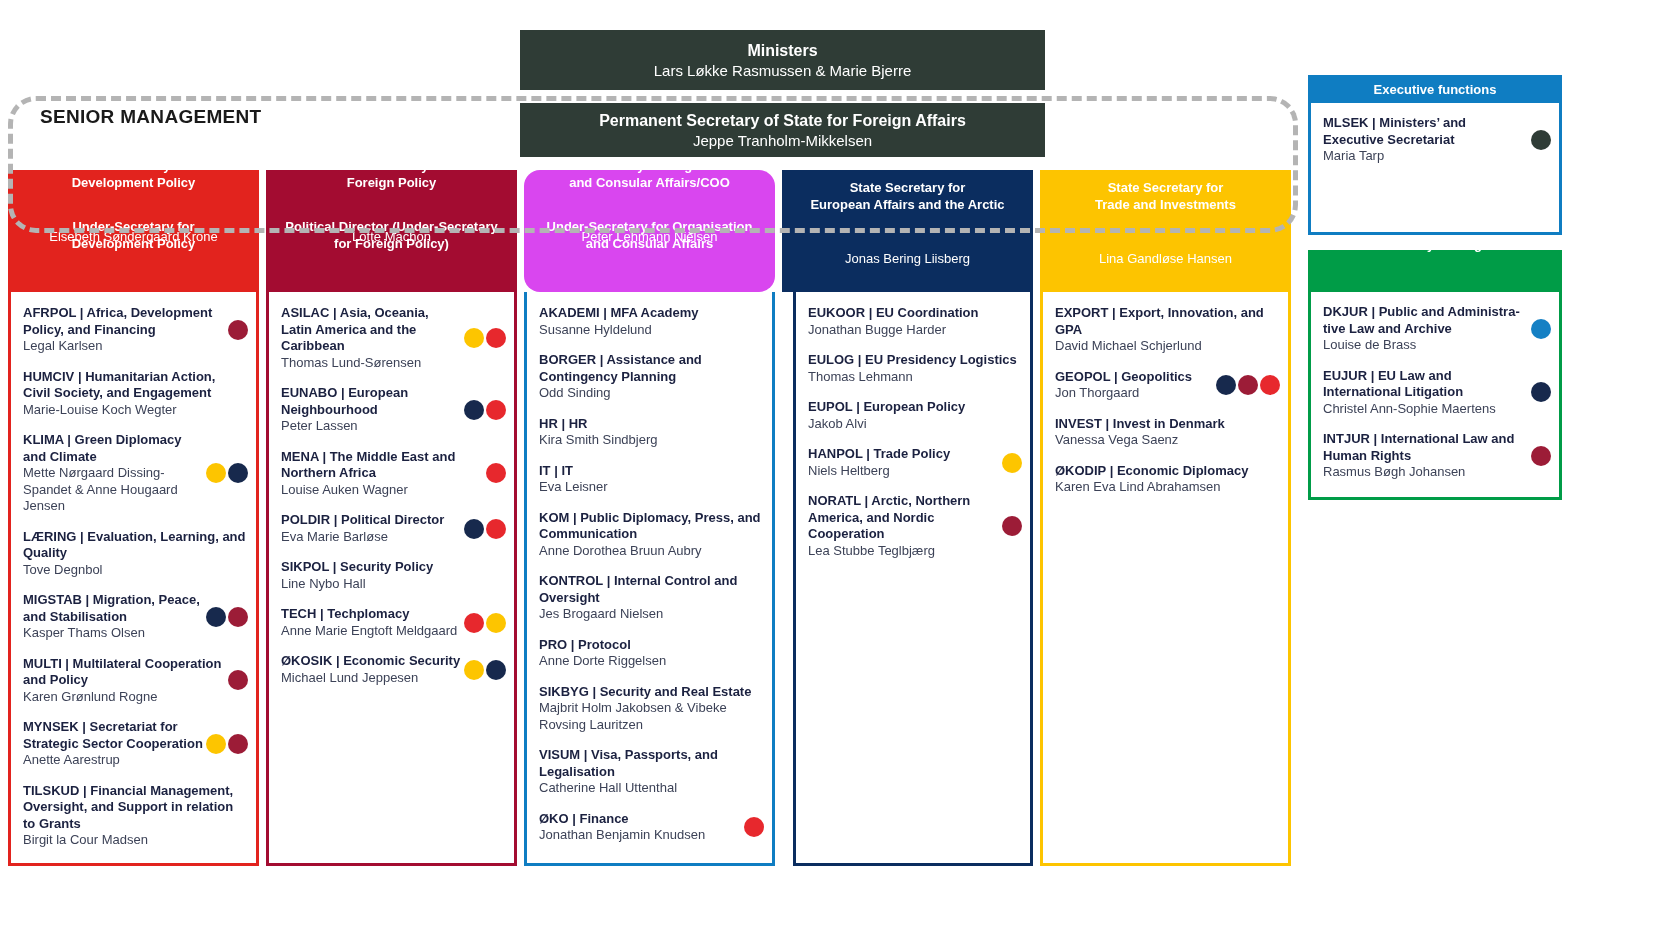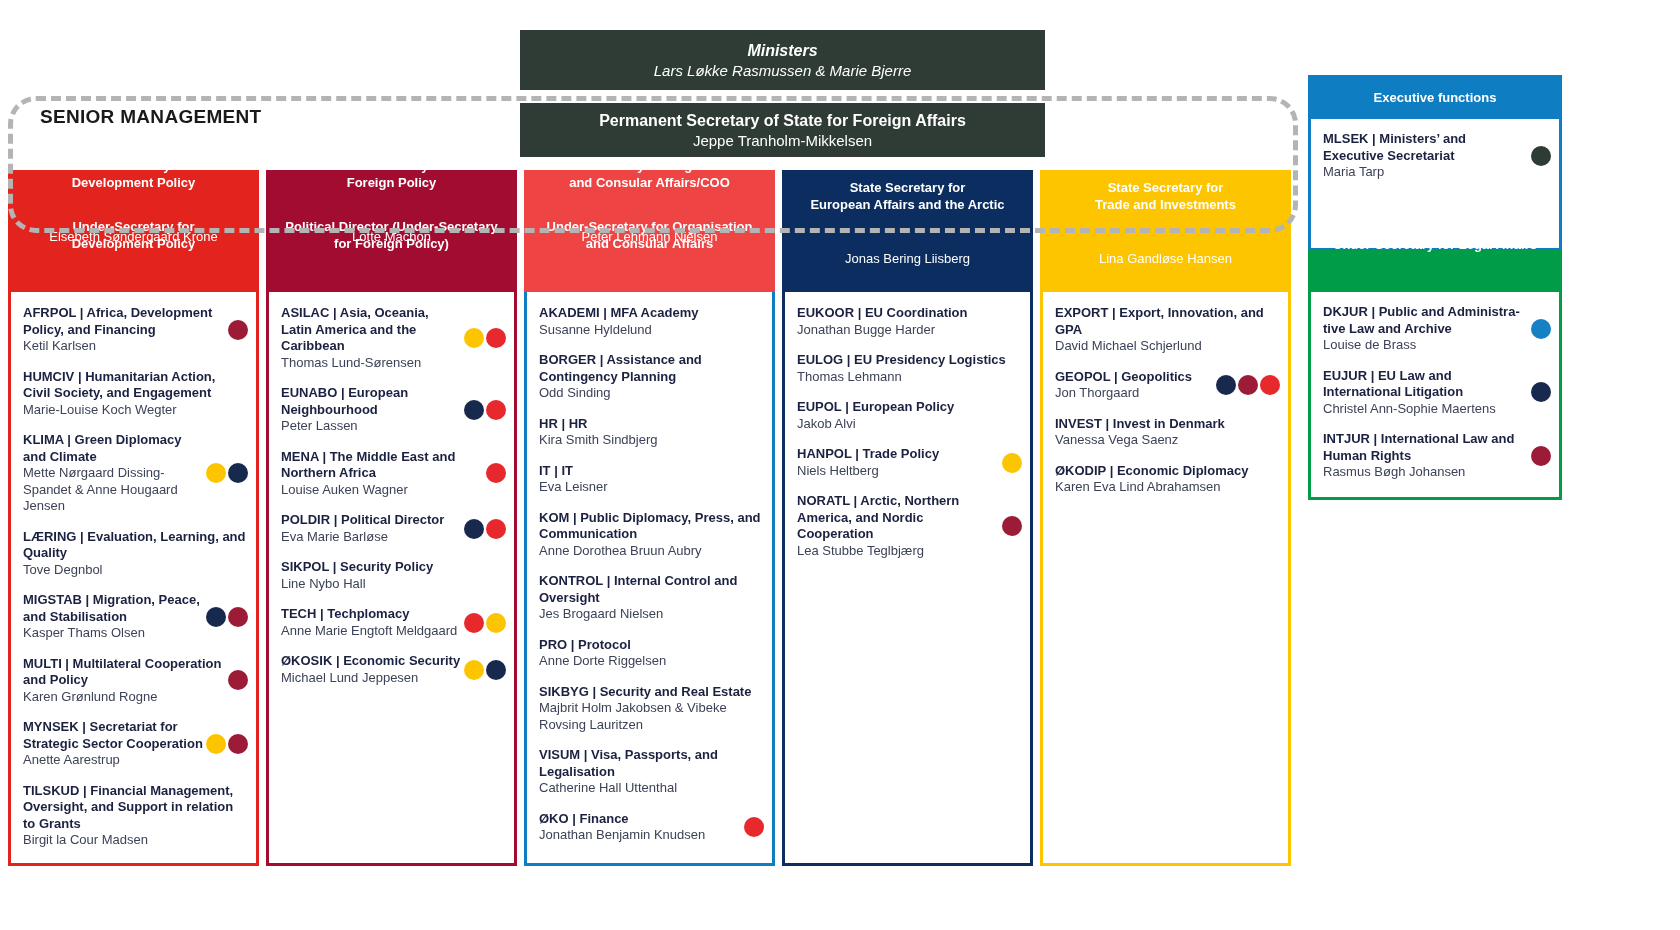--- a/index.html
+++ b/index.html
@@ -55,21 +55,21 @@
   .unit { display:flex; align-items:center; }
   .unit-text { flex:1; font-size:13px; line-height:16.5px; color:#3c4257; }
   .unit-title { font-weight:bold; color:#1b2140; display:block; }
   .unit-head { display:block; }
   .dots { display:flex; gap:2px; margin-left:2px; flex:none; }
   .dot { width:20px; height:20px; border-radius:50%; flex:none; }
 </style>
 </head>
 <body>
 
-<div class="abs dark-box" style="top: 30px; height: 60px; background: rgb(47, 60, 54); font-style: italic;">
+<div class="abs dark-box" style="top: 30px; height: 60px; background: rgb(47, 60, 54);">
   <div class="t">Ministers</div>
   <div class="n">Lars Løkke Rasmussen &amp; Marie Bjerre</div>
 </div>
 <div class="abs dark-box" style="top: 103px; height: 54px; background: rgb(47, 60, 54);">
   <div class="t">Permanent Secretary of State for Foreign Affairs</div>
   <div class="n">Jeppe Tranholm-Mikkelsen</div>
 </div>
 
 <div class="abs dash-rect" style="border-color: rgb(180, 180, 180);"></div>
 <div class="abs sm-label">SENIOR MANAGEMENT</div>
@@ -84,21 +84,21 @@
       <div class="hdep">
         <div class="htitle">Under-Secretary for
 Development Policy</div>
         <div class="hname">Ole Thonke</div>
       </div>
     </div>
     <div class="col-body" style="border-color: rgb(226, 35, 30);">
   <div class="unit">
     <div class="unit-text">
       <span class="unit-title">AFRPOL | Africa, Development Policy, and Financing</span>
-      <span class="unit-head">Ketil Karlsen</span>
+      <span class="unit-head">Legal Karlsen</span>
     </div>
     <div class="dots">
           <span class="dot" style="background: rgb(156, 28, 55);"></span>
         </div>
   </div>
 
   <div class="unit">
     <div class="unit-text">
       <span class="unit-title">HUMCIV | Humanitarian Action, Civil Society, and Engagement</span>
       <span class="unit-head">Marie-Louise Koch Wegter</span>
@@ -248,21 +248,21 @@
       <span class="unit-head">Michael Lund Jeppesen</span>
     </div>
     <div class="dots">
           <span class="dot" style="background: rgb(253, 197, 0);"></span>
           <span class="dot" style="background: rgb(23, 41, 77);"></span>
         </div>
   </div>
 </div>
   </div>
 <div class="abs col" style="left:524px;">
-    <div class="col-head" style="background: #ef4444;">
+    <div class="col-head" style="background: #d946ef; border-radius: 16px;">
       <div class="hsec">
         <div class="htitle">State Secretary for Organisation
 and Consular Affairs/COO</div>
         <div class="hname">Peter Lehmann Nielsen</div>
       </div>
       <div class="hdep">
         <div class="htitle">Under-Secretary for Organisation
 and Consular Affairs</div>
         <div class="hname">Karina Hedemark</div>
       </div>
@@ -352,21 +352,21 @@
 </div>
   </div>
 <div class="abs col" style="left:782px;">
     <div class="col-head" style="background: rgb(11, 45, 95);">
       <div class="hsec solo">
         <div class="htitle">State Secretary for
 European Affairs and the Arctic</div>
         <div class="hname">Jonas Bering Liisberg</div>
       </div>
     </div>
-    <div class="col-body" style="border-color: rgb(11, 45, 95);">
+    <div class="col-body" style="border-color: rgb(11, 45, 95); margin-left: 11px;">
   <div class="unit">
     <div class="unit-text">
       <span class="unit-title">EUKOOR | EU Coordination</span>
       <span class="unit-head">Jonathan Bugge Harder</span>
     </div>
     <div class="dots"></div>
   </div>
 
   <div class="unit">
     <div class="unit-text">
@@ -446,21 +446,21 @@
     <div class="unit-text">
       <span class="unit-title">ØKODIP | Economic Diplomacy</span>
       <span class="unit-head">Karen Eva Lind Abrahamsen</span>
     </div>
     <div class="dots"></div>
   </div>
 </div>
   </div>
 
 <div class="abs side-box" style="top:75px;">
-  <div class="side-head" style="height: 44px; background: rgb(15, 125, 194);">
+  <div class="side-head" style="height: 28px; background: rgb(15, 125, 194);">
     <div class="htitle">Executive functions</div>
   </div>
   <div class="side-body" style="height: 132px; border-color: rgb(15, 125, 194);">
   <div class="unit">
     <div class="unit-text">
       <span class="unit-title">MLSEK | Ministers’ and Executive Secretariat</span>
       <span class="unit-head">Maria Tarp</span>
     </div>
     <div class="dots">
           <span class="dot" style="background: rgb(47, 60, 54);"></span>

